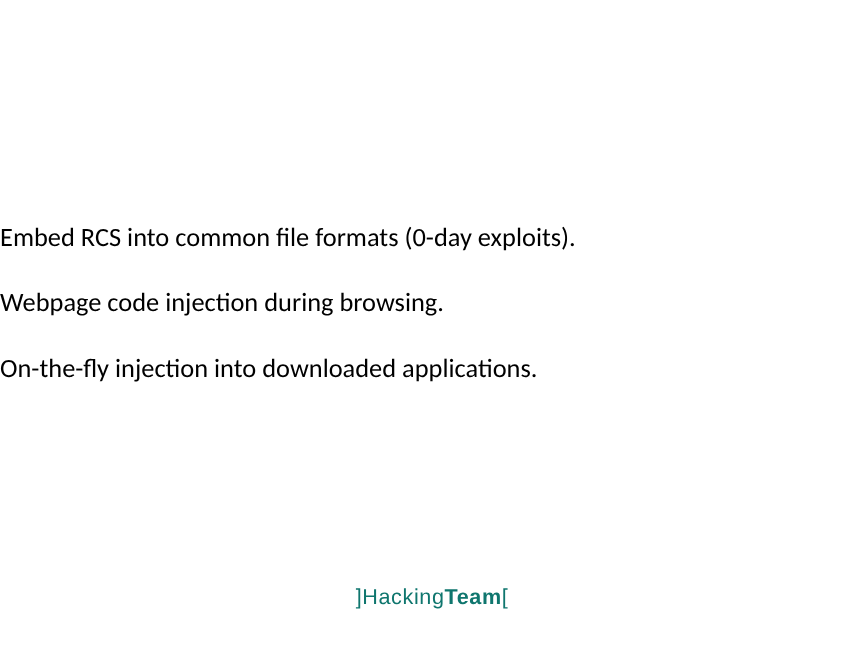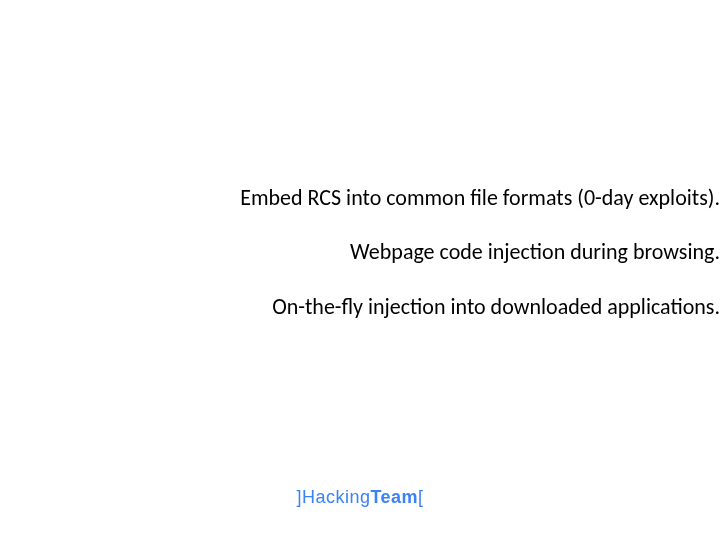--- a/index.html
+++ b/index.html
@@ -14,36 +14,36 @@
   .slide {
     position: relative;
     width: 720px;
     height: 540px;
   }
   .content {
     position: absolute;
     top: 185px;
     left: 0;
     width: 720px;
-    text-align: right;
+    text-align: left;
   }
   .line {
     font-size: 22px;
     color: #000000;
     line-height: 1.2;
     margin-bottom: 28px;
   }
   .logo {
     position: absolute;
     bottom: 32px;
     left: 0;
     width: 720px;
     text-align: center;
     font-size: 18px;
-    color: #3b82f6;
+    color: #0f766e;
     letter-spacing: 0.5px;
     font-family: "Helvetica Neue", Arial, sans-serif;
   }
   .logo .bracket {
     font-weight: 300;
   }
   .logo .thin {
     font-weight: 300;
   }
   .logo .bold {

